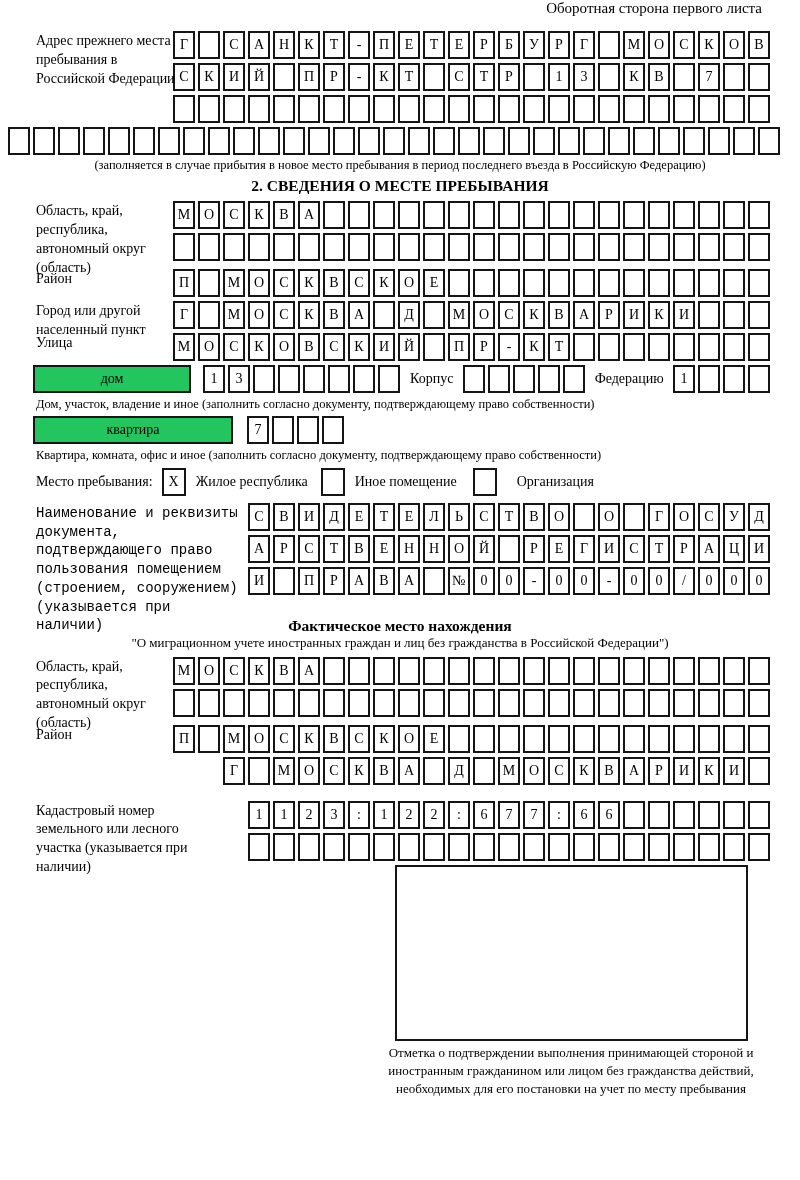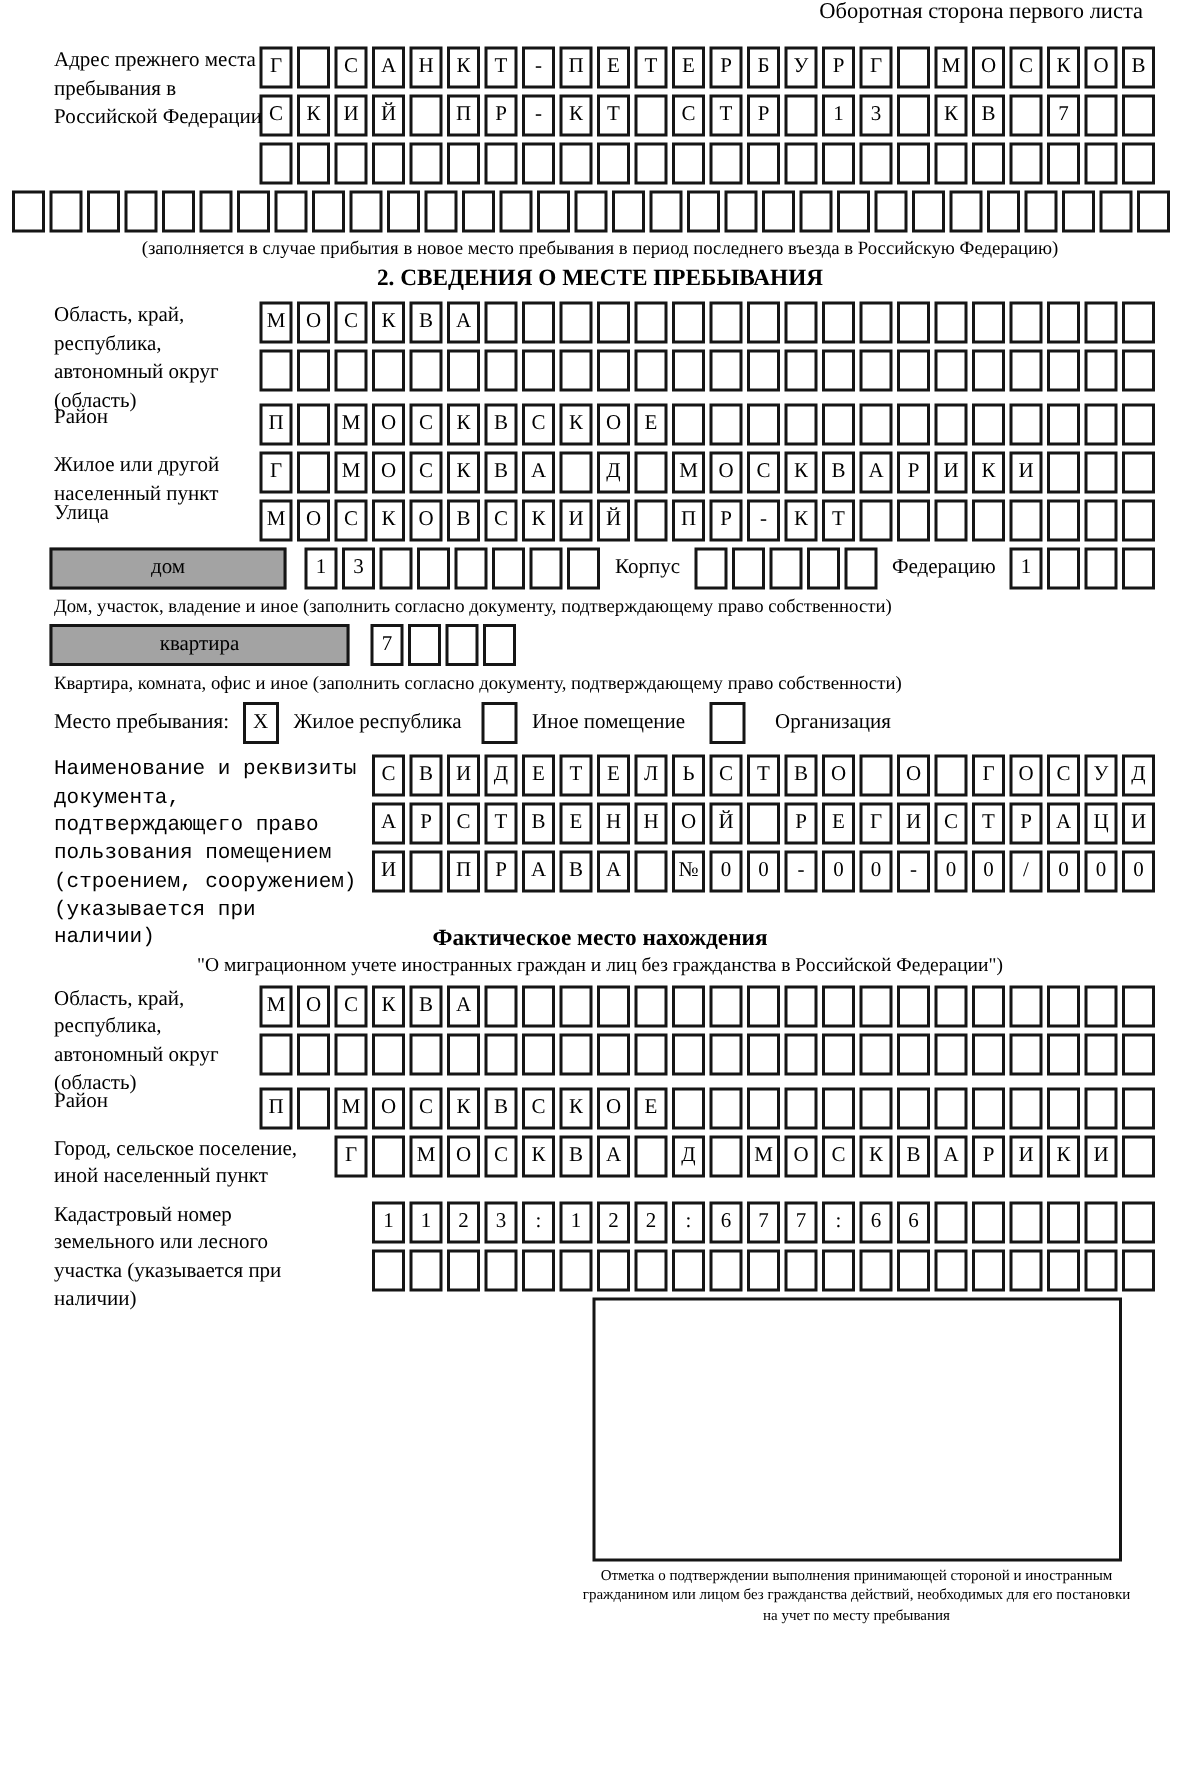--- a/index.html
+++ b/index.html
@@ -25,31 +25,31 @@
   }
   .cell:last-child { margin-right:0; }
 
   .note { font-size:12.5px; line-height:1.3; }
   .center { text-align:center; }
   .sec-title { font-weight:bold; font-size:15.5px; text-align:center; margin:0; }
 
   .inline-row { display:flex; align-items:center; }
   .wbox {
     box-sizing:border-box; height:28px; border:2px solid #151515;
-    text-align:center; font-size:14px; line-height:23px; flex:none; background:#a3a3a3;
+    text-align:center; font-size:14px; line-height:23px; flex:none; background:#22c55e;
   }
   .ilabel { font-size:14px; line-height:28px; flex:none; }
 
   .chk {
     box-sizing:border-box; width:24px; height:28px; border:2px solid #151515;
     text-align:center; font-size:14px; line-height:23px; flex:none; background:#fff;
   }
 
   .stamp-box { box-sizing:border-box; border:2px solid #151515; background:#fff; }
-  .stamp-caption { font-size:10px; line-height:1.38; text-align:center; }
+  .stamp-caption { font-size:13px; line-height:1.38; text-align:center; }
 </style>
 </head>
 <body>
 
 <div class="page">
 
   <div class="title-right">Оборотная сторона первого листа</div>
 
   <div class="frow" style="margin-top:14px;align-items:center;">
     <div class="flabel" style="width:140px;">Адрес прежнего места пребывания в Российской Федерации</div>
@@ -253,21 +253,21 @@
         <div class="cell"></div>
         <div class="cell"></div>
         <div class="cell"></div>
         <div class="cell"></div>
         <div class="cell"></div>
         <div class="cell"></div>
       </div>
   </div>
 
   <div class="frow" style="margin-top:4px;">
-    <div class="flabel" style="width:128px;">Жилое или другой населенный пункт</div>
+    <div class="flabel" style="width:128px;">Город или другой населенный пункт</div>
     <div class="grid">
         <div class="cell">Г</div>
         <div class="cell"></div>
         <div class="cell">М</div>
         <div class="cell">О</div>
         <div class="cell">С</div>
         <div class="cell">К</div>
         <div class="cell">В</div>
         <div class="cell">А</div>
         <div class="cell"></div>
@@ -530,21 +530,20 @@
         <div class="cell"></div>
         <div class="cell"></div>
         <div class="cell"></div>
         <div class="cell"></div>
         <div class="cell"></div>
         <div class="cell"></div>
       </div>
   </div>
 
   <div class="frow" style="margin-top:4px;">
-    <div class="flabel" style="width:172px;">Город, сельское поселение, иной населенный пункт</div>
     <div class="grid">
         <div class="cell">Г</div>
         <div class="cell"></div>
         <div class="cell">М</div>
         <div class="cell">О</div>
         <div class="cell">С</div>
         <div class="cell">К</div>
         <div class="cell">В</div>
         <div class="cell">А</div>
         <div class="cell"></div>

